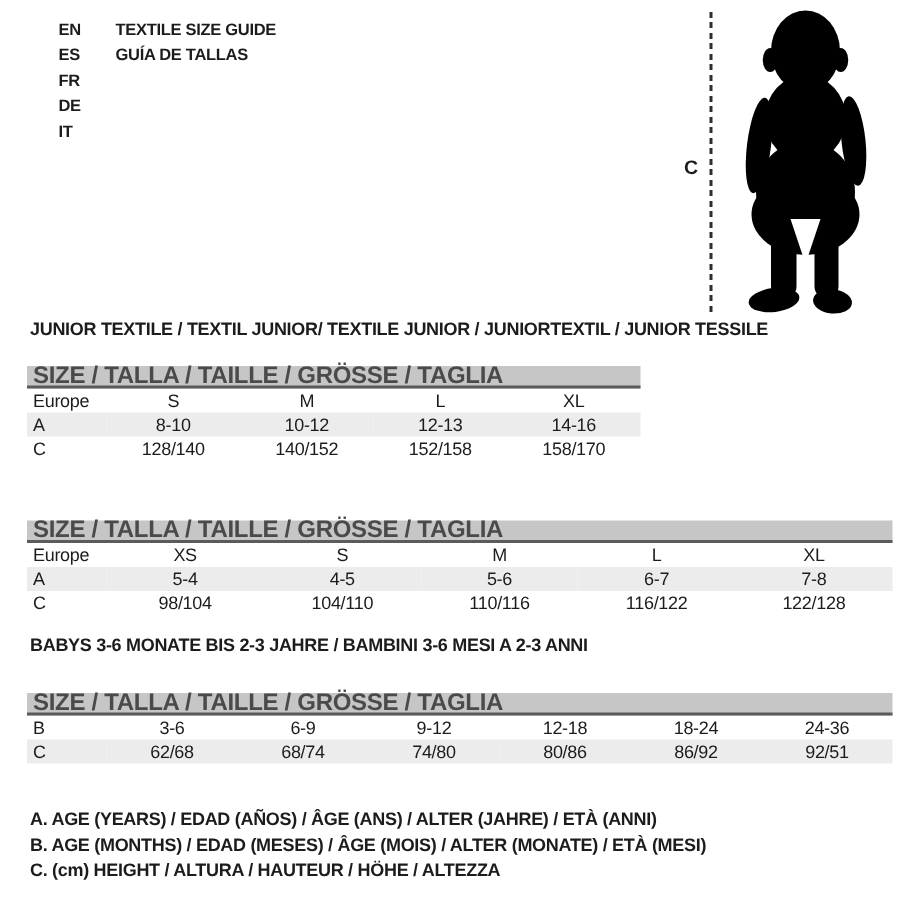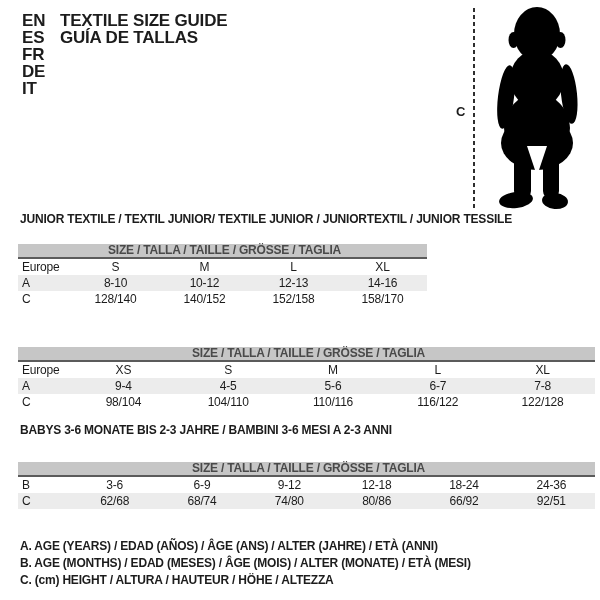--- a/index.html
+++ b/index.html
@@ -11,21 +11,21 @@
     background: #ffffff;
     font-family: "Liberation Sans", sans-serif;
     font-weight: 700;
     color: #1c1c1c;
     letter-spacing: -0.2px;
     overflow: hidden;
   }
 
   
   .lang-list { position: absolute; left: 22px; top: 12px; }
-  .lang-row { display: flex; height: 17px; line-height: 17px; font-size: 17px; }
+  .lang-row { display: flex; height: 17px; line-height: 17px; font-size: 11px; margin-left: 17px; }
   .lang-code { width: 38px; }
   .lang-label { white-space: nowrap; }
 
   
   .figure { position: absolute; left: 452px; top: 4px; width: 145px; height: 210px; }
   .c-label { position: absolute; left: 4px; top: 100px; font-size: 13px; }
   .dash {
     position: absolute; left: 21px; top: 4px; width: 2px; height: 200px;
     background: repeating-linear-gradient(to bottom, #2e2e2e 0 4px, transparent 4px 7px);
   }
@@ -41,21 +41,21 @@
   .title-3 { top: 423px; white-space: normal; width: 575px; }
 
   
   .size-table-wrap { position: absolute; left: 18px; }
   .wrap-1 { top: 244px; width: 409px; }
   .wrap-2 { top: 347px; width: 577px; }
   .wrap-3 { top: 462px; width: 577px; }
   .size-bar {
     height: 15px; line-height: 13px; background: #c6c6c6;
     border-bottom: 2px solid #5b5b5b;
-    color: #4a4a4a; font-size: 12px; padding-left: 4px; white-space: nowrap; text-align: center;
+    color: #4a4a4a; font-size: 16px; padding-left: 4px; white-space: nowrap;
   }
   table.size-table { width: 100%; border-collapse: collapse; table-layout: fixed; }
   table.size-table td {
     height: 16px; font-size: 12px; font-weight: 400;
     text-align: center; vertical-align: middle; white-space: nowrap;
   }
   table.size-table td.row-label { text-align: left; padding-left: 4px; }
   tr.shaded { background: #ececec; }
 
   
@@ -161,21 +161,21 @@
           <tr>
         <td class="row-label">Europe</td>
         <td>XS</td>
         <td>S</td>
         <td>M</td>
         <td>L</td>
         <td>XL</td>
       </tr>
       <tr class="shaded">
         <td class="row-label">A</td>
-        <td>9-4</td>
+        <td>5-4</td>
         <td>4-5</td>
         <td>5-6</td>
         <td>6-7</td>
         <td>7-8</td>
       </tr>
       <tr>
         <td class="row-label">C</td>
         <td>98/104</td>
         <td>104/110</td>
         <td>110/116</td>
@@ -210,21 +210,21 @@
         <td>12-18</td>
         <td>18-24</td>
         <td>24-36</td>
       </tr>
       <tr class="shaded">
         <td class="row-label">C</td>
         <td>62/68</td>
         <td>68/74</td>
         <td>74/80</td>
         <td>80/86</td>
-        <td>66/92</td>
+        <td>86/92</td>
         <td>92/51</td>
       </tr>
     </tbody>
       </table>
   </div>
 
   <div class="legend">
     <div class="legend-line">A. AGE (YEARS) / EDAD (AÑOS) / ÂGE (ANS) / ALTER (JAHRE) / ETÀ (ANNI)</div>
     <div class="legend-line">B. AGE (MONTHS) / EDAD (MESES) / ÂGE (MOIS) / ALTER (MONATE) / ETÀ (MESI)</div>
     <div class="legend-line">C. (cm) HEIGHT / ALTURA / HAUTEUR / HÖHE / ALTEZZA</div>

